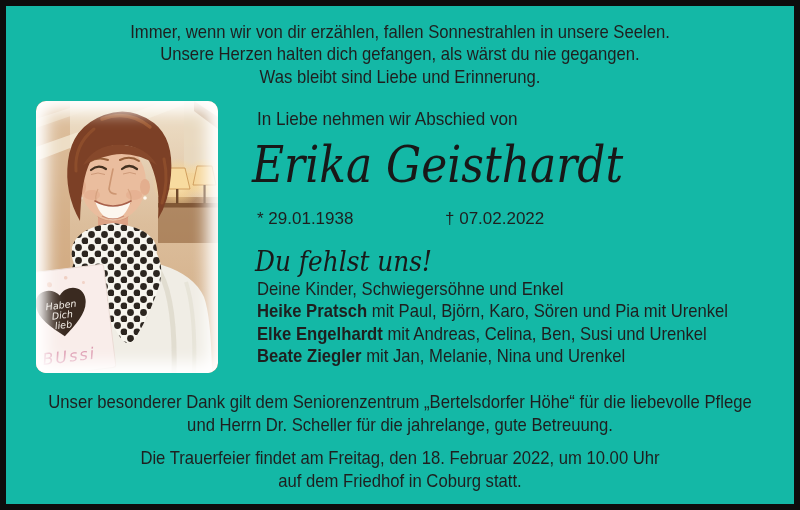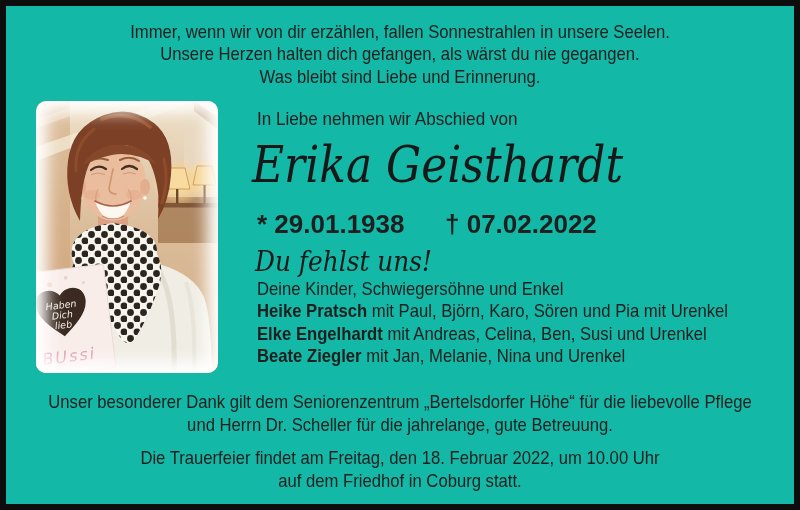--- a/index.html
+++ b/index.html
@@ -56,23 +56,22 @@
     line-height: 1.15;
     transform: scaleX(0.88);
     transform-origin: 0 0;
     white-space: nowrap;
     color: #181818;
   }
 
   .dates {
     left: 251px; top: 203px;
     width: 360px; height: 26px;
-    font-size: 26px;
-    white-space: nowrap;
-    font-weight: bold;
+    font-size: 17px;
+    white-space: nowrap;
   }
   .dates .birth { position: absolute; left: 0; top: 0; }
   .dates .death { position: absolute; left: 188px; top: 0; }
 
   .missing {
     left: 249px; top: 240px;
     font-family: "DejaVu Serif", serif;
     font-style: italic;
     font-size: 27px;
     transform: scaleX(0.92);

